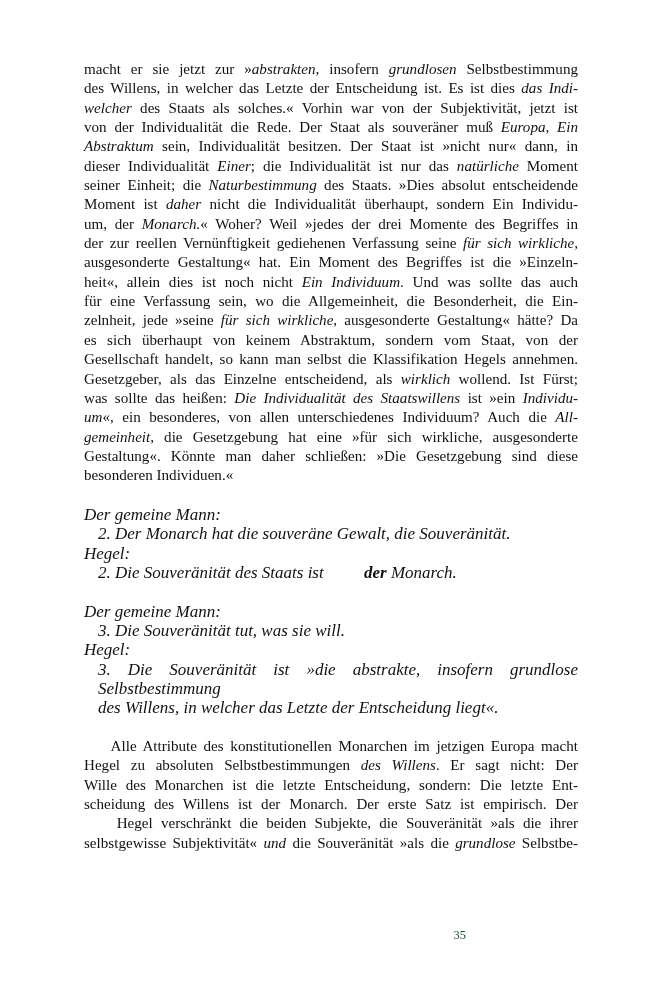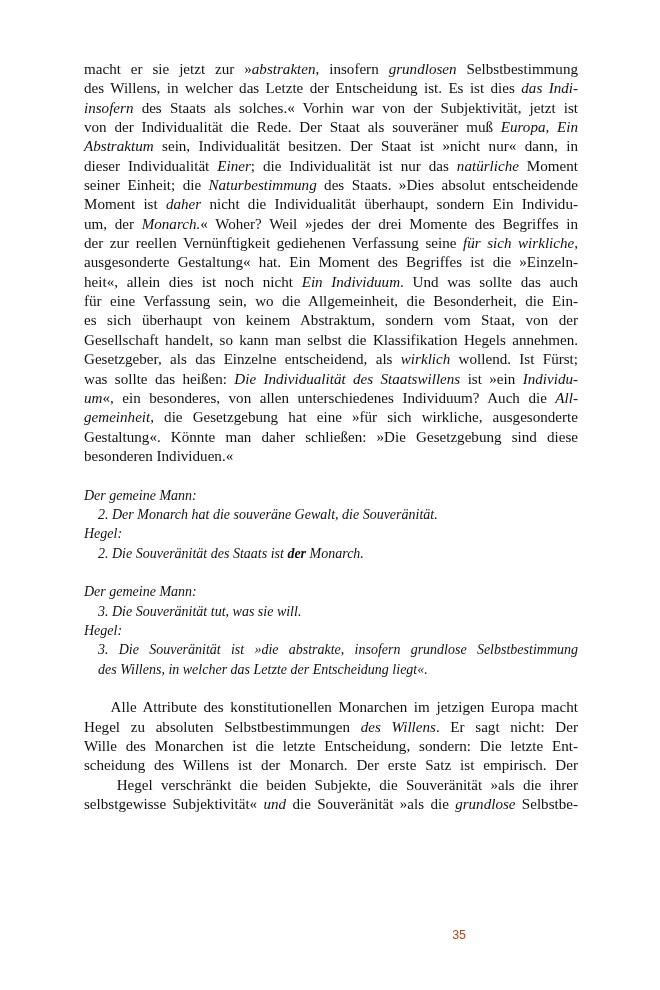--- a/index.html
+++ b/index.html
@@ -49,82 +49,84 @@
     display: block;
     text-align: justify;
     text-align-last: justify;
     white-space: pre-wrap;
   }
   .ln.last {
     text-align-last: left;
   }
 
   .dialogue {
-    font-size: 14px;
+    font-size: 17px;
     line-height: 19.35px;
     font-style: italic;
     margin: 0;
   }
   .dialogue .ln {
     text-align-last: left;
     text-align: left;
   }
   .dialogue .ln.just {
     text-align: justify;
     text-align-last: justify;
   }
   .indent-line {
     padding-left: 14px;
   }
   .bold-it {
     font-weight: bold;
     font-style: italic;
+    margin-left: 36px;
   }
 
   i, .it {
     font-style: italic;
   }
 
   .blank {
     display: block;
     height: 19.35px;
   }
 
   .page-number {
     position: absolute;
     right: 82px;
     top: 928px;
     font-size: 12.4px;
     line-height: 14px;
     text-align: right;
-    font-family: Liberation Sans, sans-serif;
-    color: #c2410c;
+    font-family: Liberation Serif, serif;
+    color: #14532d;
   }
 </style>
 </head>
 <body>
 
 <div class="page">
 
   <div class="text-column">
 
     <div class="para">
       <span class="ln">macht er sie jetzt zur »<i>abstrakten</i>, insofern <i>grundlosen</i> Selbstbestimmung</span>
       <span class="ln">des Willens, in welcher das Letzte der Entscheidung ist. Es ist dies <i>das Indi-</i></span>
-      <span class="ln"><i>insofern</i> des Staats als solches.« Vorhin war von der Subjektivität, jetzt ist</span>
+      <span class="ln"><i>welcher</i> des Staats als solches.« Vorhin war von der Subjektivität, jetzt ist</span>
       <span class="ln">von der Individualität die Rede. Der Staat als souveräner muß <i>Europa, Ein</i></span>
       <span class="ln"><i>Abstraktum</i> sein, Individualität besitzen. Der Staat ist »nicht nur« dann, in</span>
       <span class="ln">dieser Individualität <i>Einer</i>; die Individualität ist nur das <i>natürliche</i> Moment</span>
       <span class="ln">seiner Einheit; die <i>Naturbestimmung</i> des Staats. »Dies absolut entscheidende</span>
       <span class="ln">Moment ist <i>daher</i> nicht die Individualität überhaupt, sondern Ein Individu-</span>
       <span class="ln">um, der <i>Monarch.</i>« Woher? Weil »jedes der drei Momente des Begriffes in</span>
       <span class="ln">der zur reellen Vernünftigkeit gediehenen Verfassung seine <i>für sich wirkliche,</i></span>
       <span class="ln">ausgesonderte Gestaltung« hat. Ein Moment des Begriffes ist die »Einzeln-</span>
       <span class="ln">heit«, allein dies ist noch nicht <i>Ein Individuum</i>. Und was sollte das auch</span>
       <span class="ln">für eine Verfassung sein, wo die Allgemeinheit, die Besonderheit, die Ein-</span>
+      <span class="ln">zelnheit, jede »seine <i>für sich wirkliche</i>, ausgesonderte Gestaltung« hätte? Da</span>
       <span class="ln">es sich überhaupt von keinem Abstraktum, sondern vom Staat, von der</span>
       <span class="ln">Gesellschaft handelt, so kann man selbst die Klassifikation Hegels annehmen.</span>
       <span class="ln">Gesetzgeber, als das Einzelne entscheidend, als <i>wirklich</i> wollend. Ist Fürst;</span>
       <span class="ln">was sollte das heißen: <i>Die Individualität des Staatswillens</i> ist »ein <i>Individu-</i></span>
       <span class="ln"><i>um</i>«, ein besonderes, von allen unterschiedenes Individuum? Auch die <i>All-</i></span>
       <span class="ln"><i>gemeinheit</i>, die Gesetzgebung hat eine »für sich wirkliche, ausgesonderte</span>
       <span class="ln">Gestaltung«. Könnte man daher schließen: »Die Gesetzgebung sind diese</span>
       <span class="ln last">besonderen Individuen.«</span>
     </div>
 

